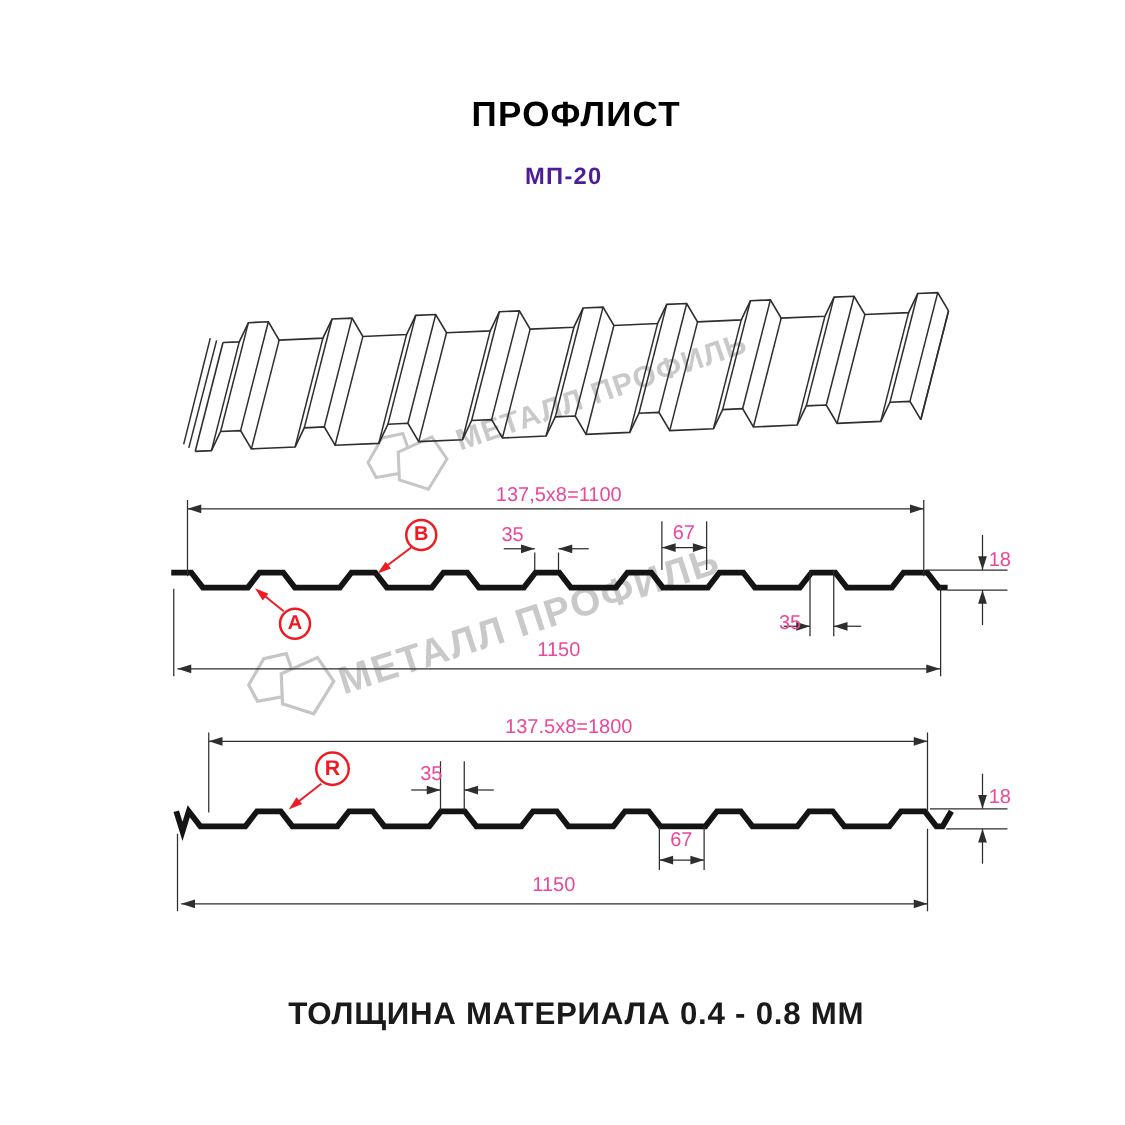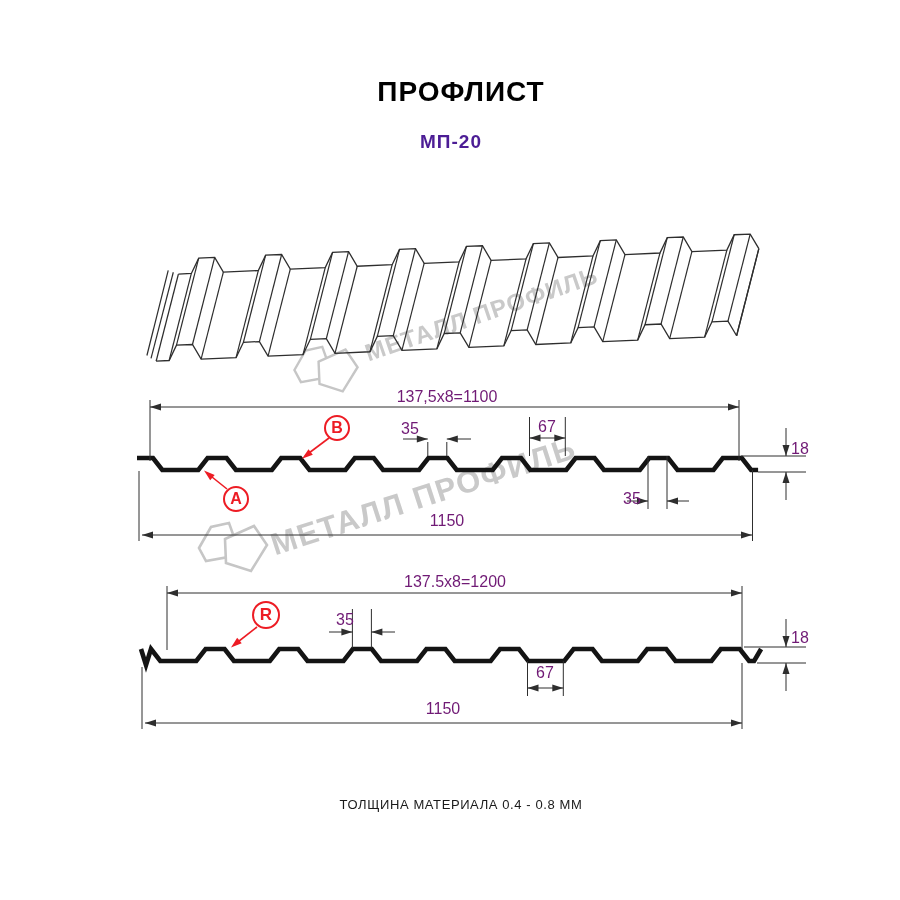--- a/index.html
+++ b/index.html
@@ -2,22 +2,22 @@
 <html><head>
 <meta charset="utf-8">
 <style>
   html,body{margin:0;padding:0}
   body{width:900px;height:900px;background:#fff;position:relative;overflow:hidden;
        font-family:"Liberation Sans",sans-serif;color:#111}
   .abs{position:absolute}
   .ctr{transform:translateX(-50%)}
   .title{font-size:28px;font-weight:800;letter-spacing:1px;color:#000;white-space:nowrap;z-index:3}
   .subtitle{font-size:19px;font-weight:700;letter-spacing:1px;color:#4c1d95;white-space:nowrap;z-index:3}
-  .footer{font-size:13px;font-weight:400;letter-spacing:.6px;color:#1a1a1a;white-space:nowrap;z-index:3}
-  .dim{font-size:16px;color:#701a75;white-space:nowrap;z-index:3}
+  .footer{font-size:25px;font-weight:700;letter-spacing:.6px;color:#1a1a1a;white-space:nowrap;z-index:3}
+  .dim{font-size:16px;color:#ec4899;white-space:nowrap;z-index:3}
   .callout{width:26px;height:26px;border:2.6px solid #ed1c24;border-radius:50%;
            box-sizing:border-box;color:#ed1c24;font-weight:700;font-size:16px;
            text-align:center;line-height:21px;z-index:3;background:transparent}
   .callout.big{width:28px;height:28px;font-size:17px;line-height:23px}
   .wm-text{color:#c9c9c9;font-weight:700;white-space:nowrap;z-index:0;transform-origin:left center}
   .wm1{font-size:24px;letter-spacing:1px;transform:rotate(-19deg)}
   .wm2{font-size:31px;letter-spacing:1.5px;transform:rotate(-18deg)}
   .wm-logo{z-index:0}
   #art{position:absolute;left:0;top:0;z-index:1}
 </style>
@@ -156,20 +156,20 @@
 
 <div class="abs ctr dim" style="left:447px;top:388px">137,5x8=1100</div>
 <div class="abs ctr dim" style="left:410px;top:420px">35</div>
 <div class="abs ctr dim" style="left:547px;top:418px">67</div>
 <div class="abs dim" style="left:791px;top:440px">18</div>
 <div class="abs ctr dim" style="left:632px;top:490px">35</div>
 <div class="abs ctr dim" style="left:447px;top:512px">1150</div>
 <div class="abs callout" style="left:223px;top:486px">A</div>
 <div class="abs callout" style="left:324px;top:415px">B</div>
 
-<div class="abs ctr dim" style="left:455px;top:573px">137.5x8=1200</div>
+<div class="abs ctr dim" style="left:455px;top:573px">137.5x8=1800</div>
 <div class="abs ctr dim" style="left:345px;top:611px">35</div>
 <div class="abs ctr dim" style="left:545px;top:664px">67</div>
 <div class="abs dim" style="left:791px;top:629px">18</div>
 <div class="abs ctr dim" style="left:443px;top:700px">1150</div>
 <div class="abs callout big" style="left:252px;top:601px">R</div>
 
 <div class="abs ctr footer" style="left:461px;top:797px">ТОЛЩИНА МАТЕРИАЛА 0.4 - 0.8 ММ</div>
 
 </body></html>

